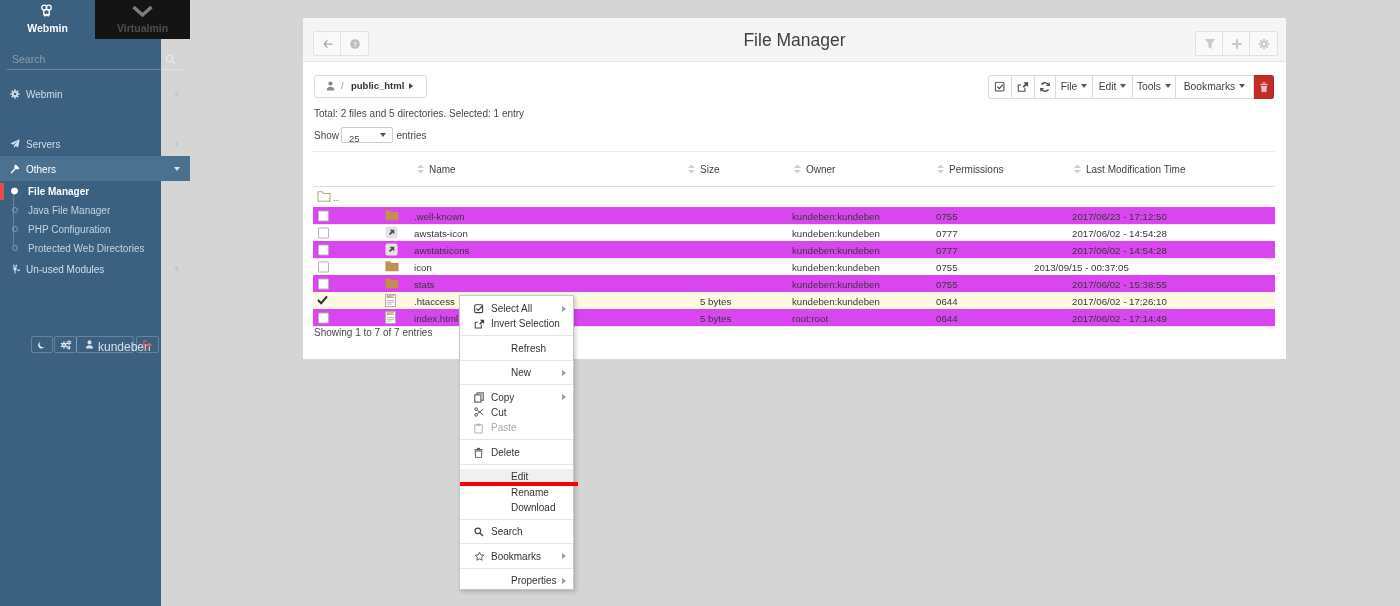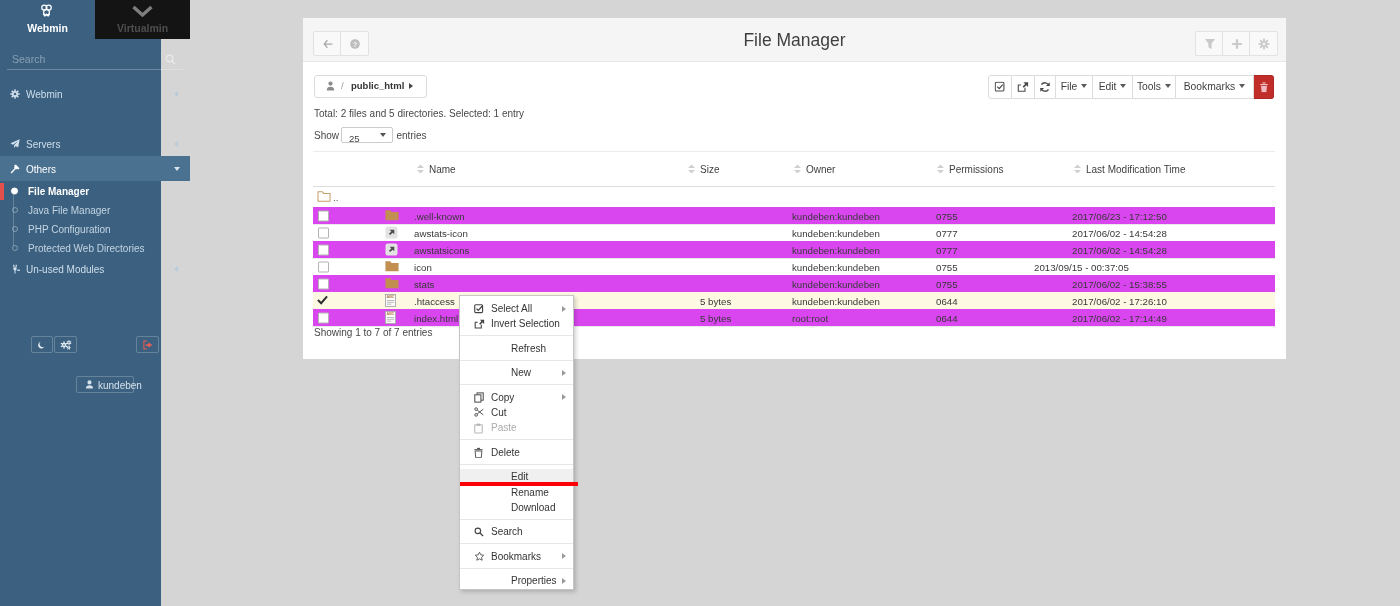--- a/index.html
+++ b/index.html
@@ -21,21 +21,21 @@
 .srow{position:absolute;left:0;width:190px;height:19px;color:#c3d4e2;font-size:10px;}
 .srow .txt{position:absolute;left:28px;top:50%;transform:translateY(-50%);}
 .srow .blt{position:absolute;left:12px;top:50%;transform:translateY(-50%);width:4px;height:4px;border:1px solid rgba(255,255,255,0.35);border-radius:50%;}
 #fm-row{color:#fff;font-weight:bold;}
 #fm-row .blt{background:#fff;border-color:#fff;width:5px;height:5px;left:11px;}
 #fm-red{position:absolute;left:0;top:183px;width:4px;height:17px;background:#e2504c;}
 #others-row{background:#4a7190;}
 #userbar{position:absolute;left:0;top:336px;width:190px;height:20px;}
 .ubtn{position:absolute;top:0;height:15px;border:1px solid rgba(255,255,255,0.22);border-radius:2px;}
 .ubtn>svg{position:absolute;left:50%;top:50%;transform:translate(-50%,-50%);}
-#ub-user{font-size:10px;color:#d4e0ea;margin-top:40px;}
+#ub-user{font-size:12px;color:#d4e0ea;}
 #ub-user .uic{position:absolute;left:8px;top:3px;transform:none;}
 #ub-user .unm{position:absolute;left:21px;top:3px;}
 
 #panel{position:absolute;left:303px;top:18px;width:983px;height:341px;background:#fff;}
 #phead{position:absolute;left:0;top:0;width:983px;height:43px;background:#f5f5f5;border-bottom:1px solid #e7e7e7;}
 #ptitle{position:absolute;left:0;top:12px;width:983px;text-align:center;font-size:17.5px;color:#3f3f3f;}
 .hbtn{position:absolute;top:13px;width:27px;height:23px;border:1px solid #e2e2e2;background:#f9f9f9;border-radius:2px;}
 .hbtn svg{position:absolute;left:50%;top:50%;transform:translate(-50%,-50%);}
 
 #crumb{position:absolute;left:11px;top:57px;width:111px;height:21px;border:1px solid #dcdcdc;border-radius:3px;background:#fff;font-size:9.5px;}

